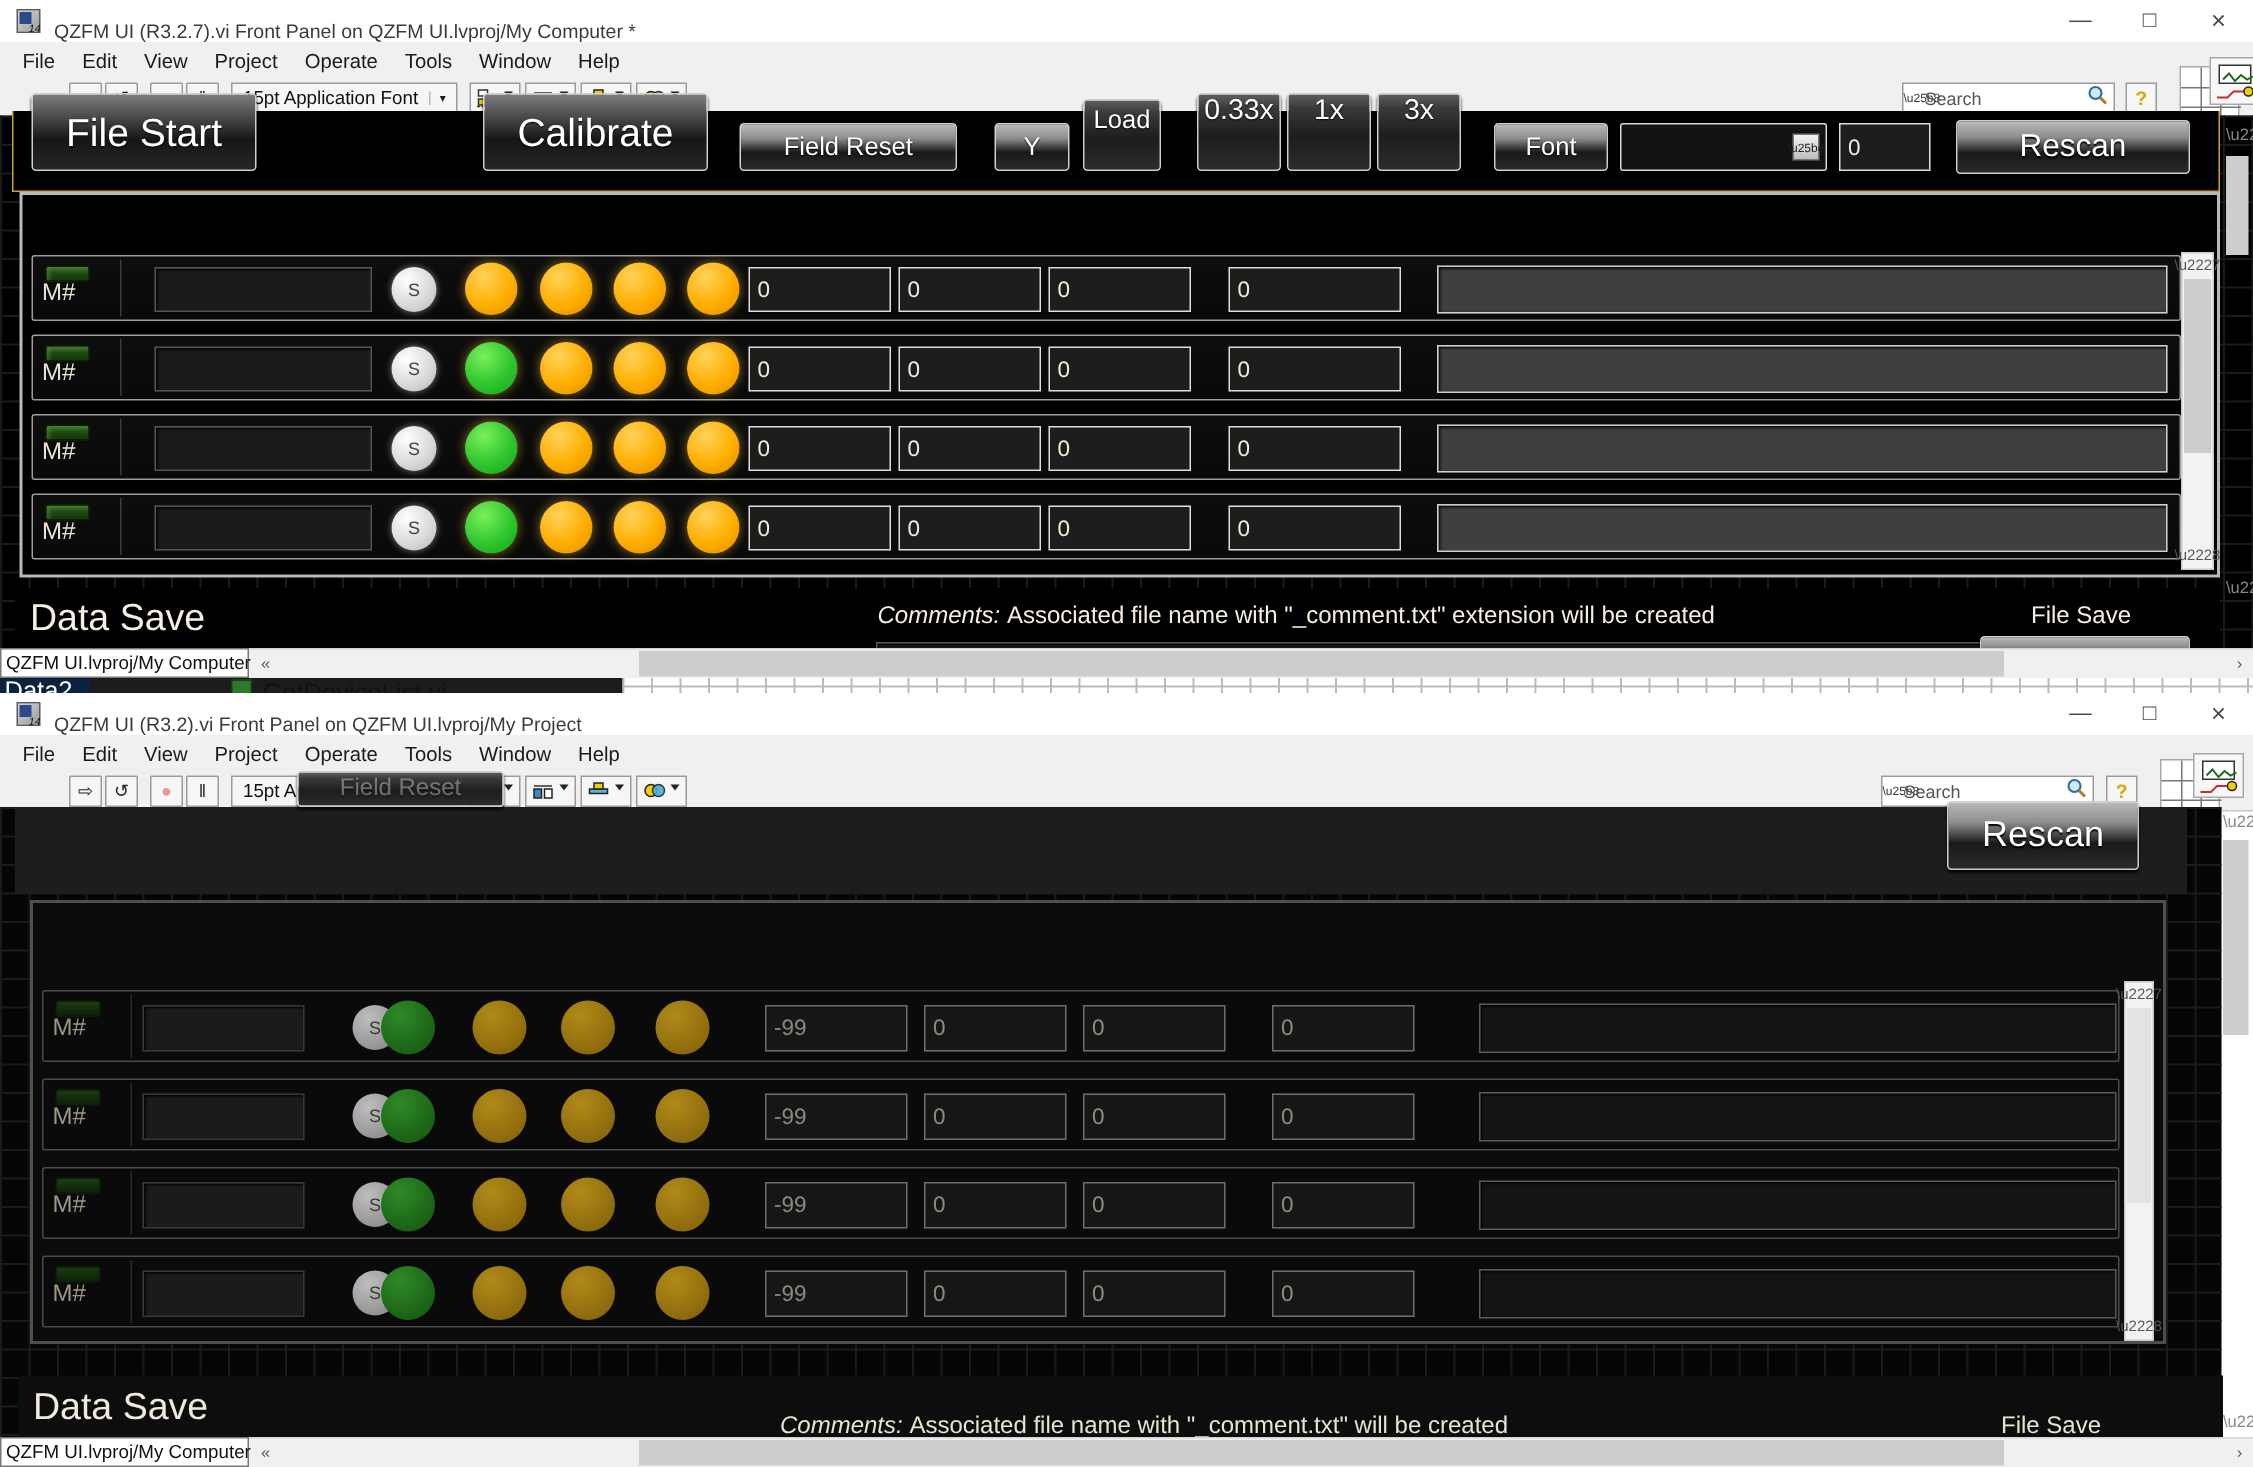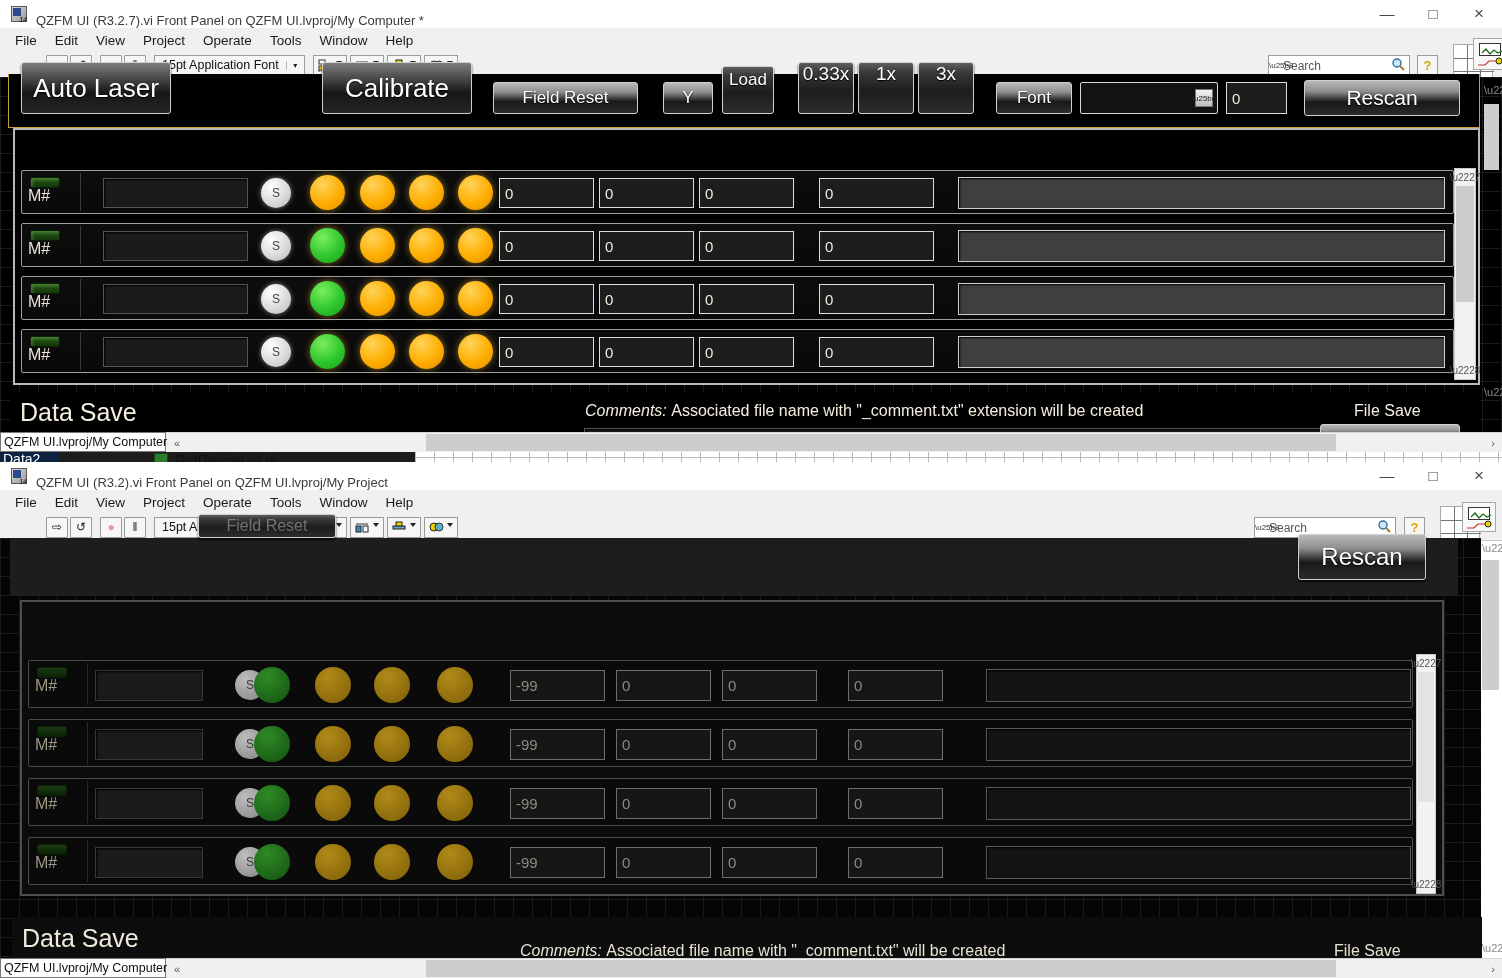--- a/index.html
+++ b/index.html
@@ -126,21 +126,21 @@
       font-size:12.5px; color:#111; display:flex; align-items:center; padding:0 3px;
       white-space:nowrap; }
 
   .dsave{ position:absolute; background:#000; color:#f4efe0; }
   .dsave .t1{ position:absolute; font-size:25px; }
   .dsave .t2{ position:absolute; font-size:16px; font-style:italic; }
   .dsave .t2 b{ font-style:normal; font-weight:normal; }
   .dsave .t3{ position:absolute; font-size:16px; }
 
   .bgstrip{ position:absolute; background:#0b2340; }
-  .bgitem{ position:absolute; font-size:14px; color:#fff; }
+  .bgitem{ position:absolute; font-size:17px; color:#fff; }
   .bgrow{ position:absolute; background:#e9e9e9; }
 </style>
 </head>
 <body>
 
 <div class="bgrow" style="left:0;top:445;width:1502px;height:30px;"></div>
 <div class="bgstrip" style="left:0;top:451px;width:60px;height:16px;"></div>
 <div class="bgitem" style="left:3px;top:451px;">Data2</div>
 <div class="bgitem" style="left:175px;top:452px;color:#111;">GetDeviceList.vi</div>
 <div style="position:absolute;left:154px;top:453px;width:14px;height:12px;background:#2d7a2d;border:1px solid #114411;"></div>
@@ -246,21 +246,21 @@
         <path d="M1 8 L8 8 L12 4 L20 4" stroke="#c03030" fill="none" stroke-width="1.2"></path>
         <circle cx="22" cy="4" r="3" fill="#f0d000" stroke="#222"></circle>
       </svg>
   </div>
 
   <div class="fp grid" style="left:0;top:77px;width:1502px;height:358px;"></div>
 
   <div class="panelborder" style="left:8px;top:74px;width:1472px;height:54px;border-top:none;"></div>
 
   <div class="lvbtn big" style="left:21px;top:62px;width:150px;height:52px;font-size:26px;">
-    <span>Auto Laser</span>
+    <span>File Start</span>
   </div>
   <div class="lvbtn big" style="left:322px;top:62px;width:150px;height:52px;font-size:26px;">
     <span>Calibrate</span>
   </div>
   <div class="lvbtn silver" style="left:493px;top:82px;width:145px;height:32px;font-size:17px;">
     <span>Field Reset</span>
   </div>
   <div class="lvbtn silver" style="left:663px;top:82px;width:50px;height:32px;font-size:17px;">
     <span>Y</span>
   </div>

